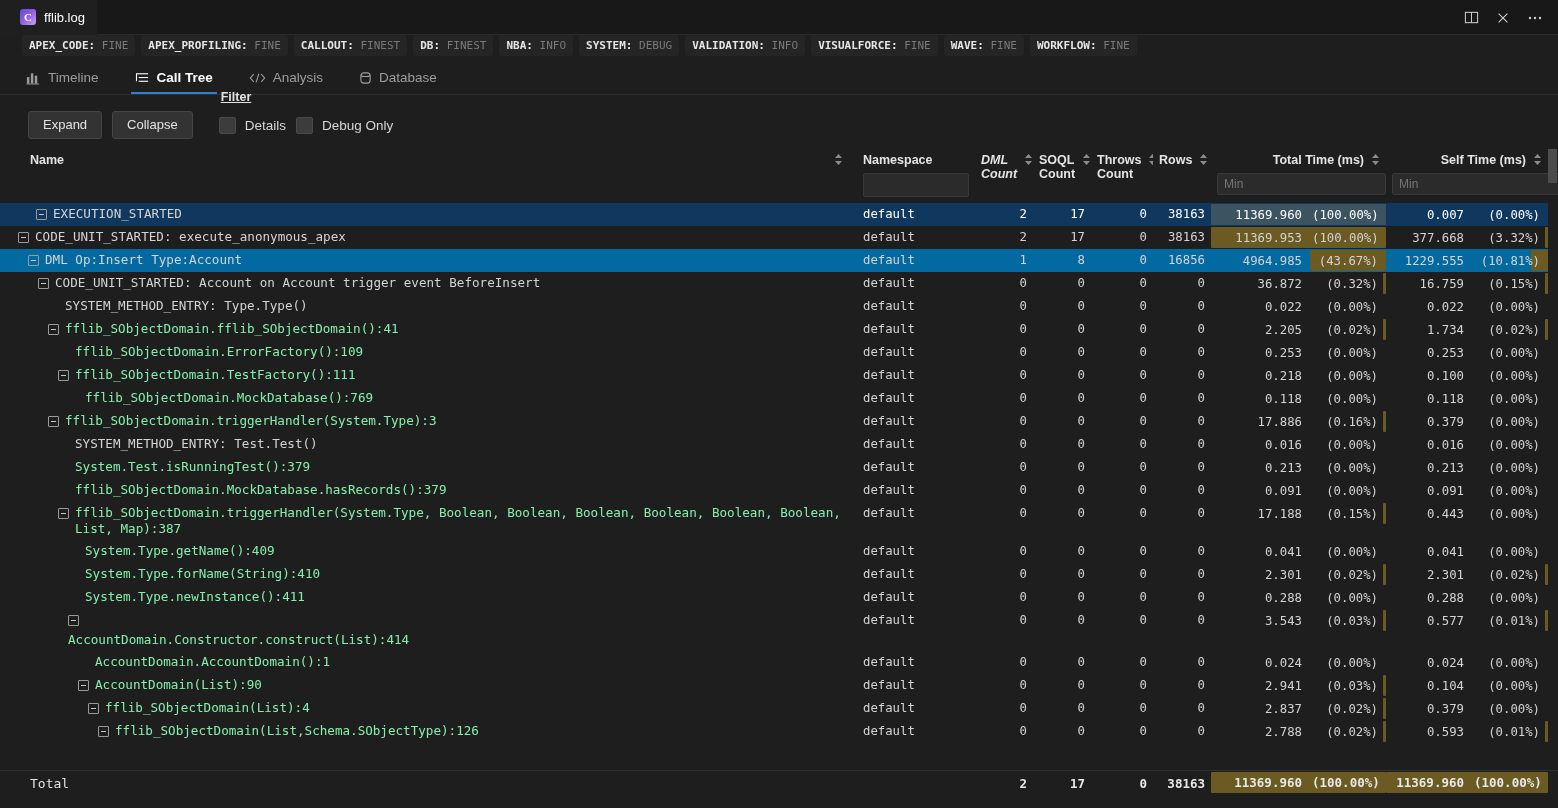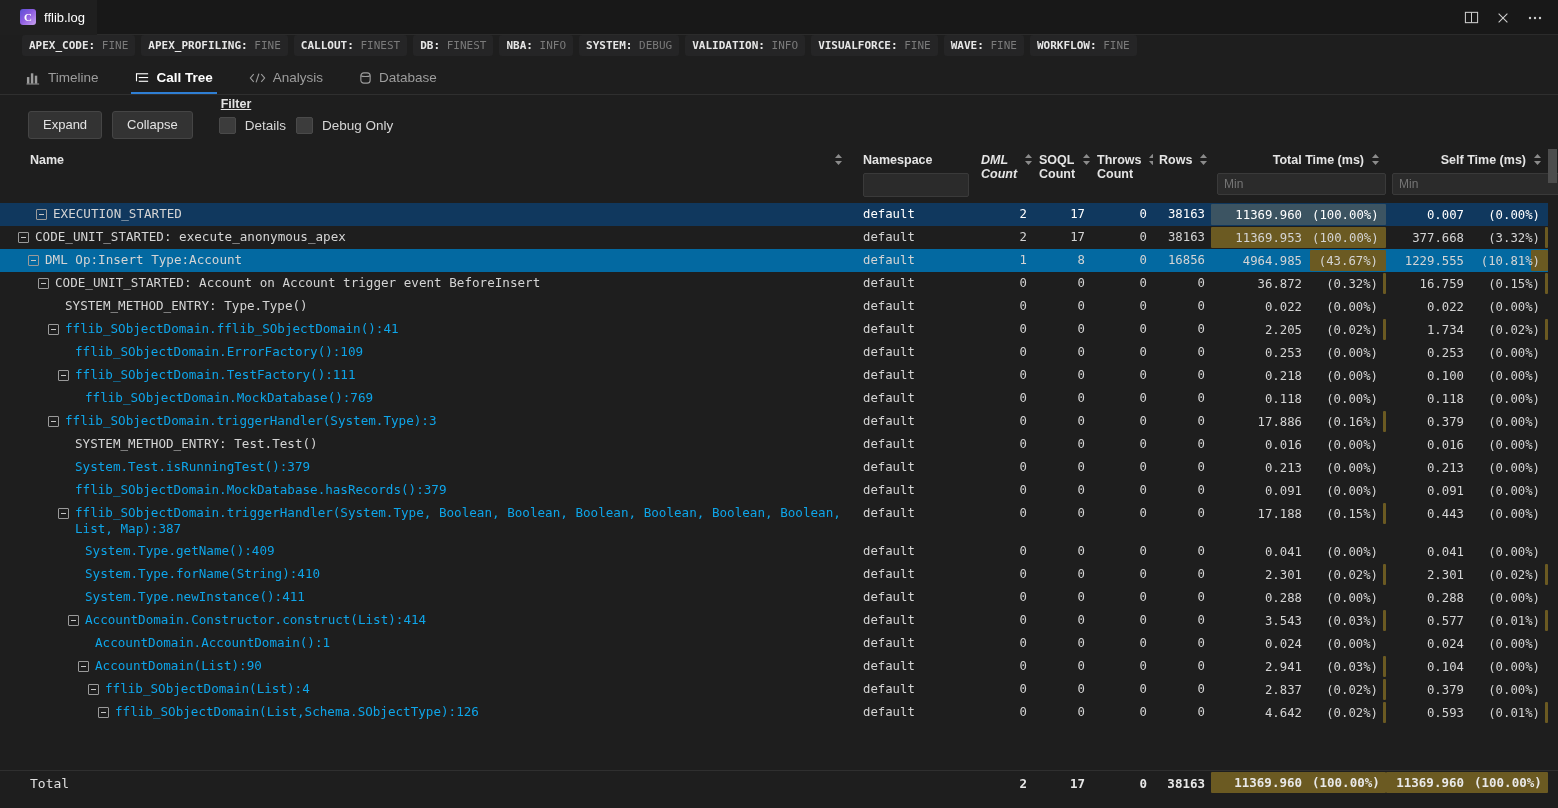--- a/index.html
+++ b/index.html
@@ -76,21 +76,21 @@
   .navtab svg { display:block; }
 
   
   .toolbar { display: flex; align-items: flex-end; gap: 10px; padding: 16px 0 8px 28px; flex: 0 0 auto; position: relative; height: 52px; }
   .btn {
     background: #333333; border: 1px solid #454545; color: #e3e3e3;
     font-size: 13px; padding: 5px 14px; border-radius: 3px; height: 28px; line-height: 16px;
     font-family: "Liberation Sans", sans-serif;
   }
   .filter-group { display: flex; flex-direction: column; margin-left: 16px; }
-  .filter-label { font-size: 12.5px; font-weight: bold; color: #e3e3e3; margin-left: 2px; text-decoration: underline;}
+  .filter-label { font-size: 12.5px; font-weight: bold; color: #e3e3e3; margin-bottom: 7px; margin-left: 2px; text-decoration: underline;}
   .checks { display: flex; align-items: center; gap: 10px; height: 28px; }
   .chk { display: flex; align-items: center; gap: 9px; font-size: 13.5px; color: #d6d6d6; }
   .box { width: 17px; height: 17px; background: #3c3c3c; border: 1px solid #4a4a4a; border-radius: 2px; }
 
   
   .tablewrap { flex: 1 1 auto; position: relative; overflow: hidden; }
   table.grid { width: 1324px; border-collapse: collapse; table-layout: fixed; font-size: 12.5px; }
 
   thead th {
     background: #1e1e1e; color: #e4e4e4; font-size: 12.5px; font-weight: bold;
@@ -122,21 +122,21 @@
   td.ns { text-align: left; padding-left: 8px; font-size: 12.3px;}
   .nm-inner { display: flex; align-items: flex-start; gap: 6px; }
   .twisty {
     flex: 0 0 auto; width: 11px; height: 11px; border: 1px solid #9a9a9a; border-radius: 1px;
     position: relative; margin-top: 3px; background: transparent;
   }
   .twisty::before {
     content: ""; position: absolute; left: 2px; right: 2px; top: 4px; height: 1px; background: #c6c6c6;
   }
   .twisty.hidden { visibility: hidden; }
-  .blue { color: #0ea5e9; }
+  .blue { color: #86efac; }
   .plain { color: #d4d4d4; }
   .wrapname { white-space: normal; word-break: break-word; }
 
   
   .tcell { position: relative; padding: 0 !important; }
   .tcell .inner { display: flex; justify-content: flex-end; align-items: center; position: relative; height: 23px; padding-right: 8px; }
   .bar {
     position: absolute; top: 1px; bottom: 1px; right: 0; background: #6b5a22; z-index: 0; border-radius: 1px;
   }
   .sel .bar { background: #3c5462; }
@@ -809,21 +809,21 @@
             </td>
             <td class="tcell">
               <div class="inner">
                 <span class="tnum">0.288</span>
                 <span class="tpct">(0.00%)</span>
               </div>
             </td>
           </tr>
           <tr>
             <td class="name">
-              <div class="nm-inner" style="padding-left: 60px;">
+              <div class="nm-inner" style="padding-left: 60px; flex-direction: column;">
                 <span class="twisty"></span>
                 <span class="blue">AccountDomain.Constructor.construct(List):414</span>
               </div>
             </td>
             <td class="ns">default</td>
             <td class="">0</td>
             <td class="">0</td>
             <td class="">0</td>
             <td class="">0</td>
             <td class="tcell">
@@ -926,21 +926,21 @@
               </div>
             </td>
             <td class="ns">default</td>
             <td class="">0</td>
             <td class="">0</td>
             <td class="">0</td>
             <td class="">0</td>
             <td class="tcell">
               <div class="inner">
                 <div class="bar" style="width: 3px;"></div>
-                <span class="tnum">4.642</span>
+                <span class="tnum">2.788</span>
                 <span class="tpct">(0.02%)</span>
               </div>
             </td>
             <td class="tcell">
               <div class="inner">
                 <div class="bar" style="width: 3px;"></div>
                 <span class="tnum">0.593</span>
                 <span class="tpct">(0.01%)</span>
               </div>
             </td>

